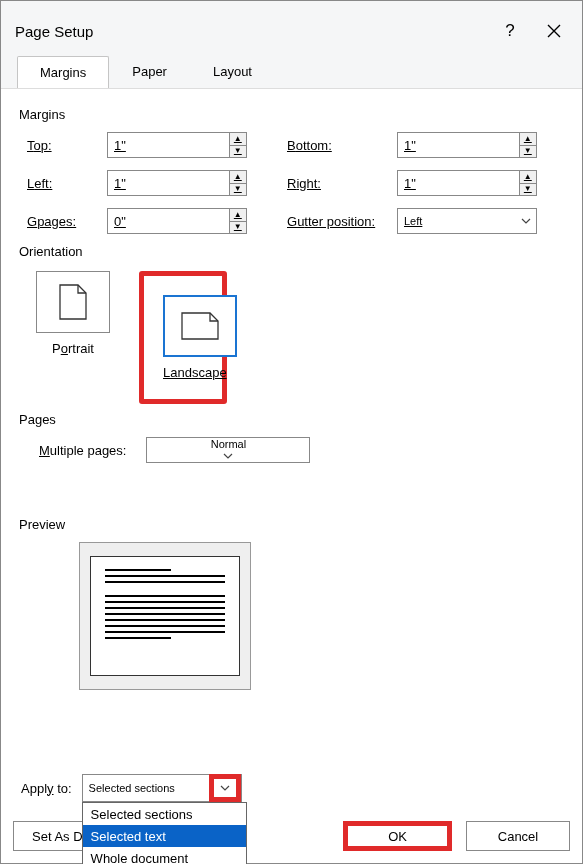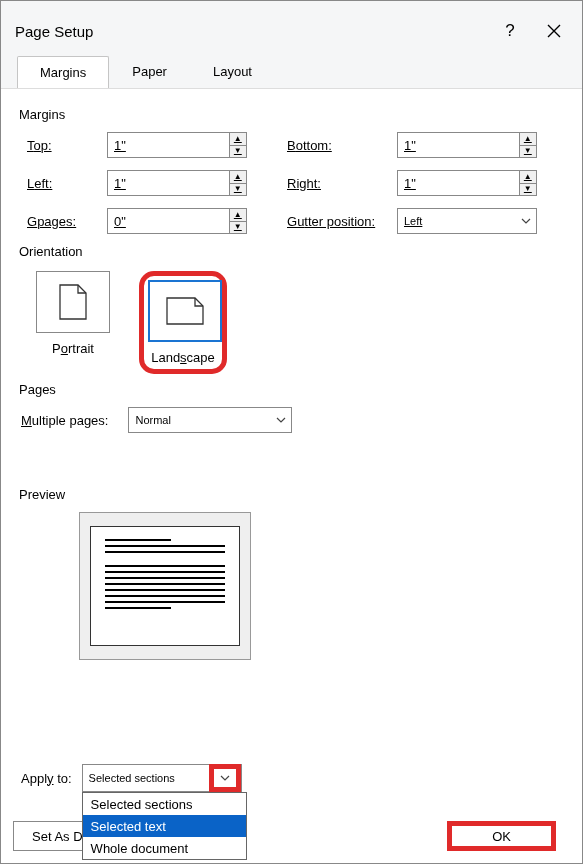--- a/index.html
+++ b/index.html
@@ -126,29 +126,29 @@
   .orientation-row { display:flex; gap: 22px; margin: 12px 0 8px 10px; }
   .orient-item { text-align:center; width: 88px; }
   .orient-box {
     width: 74px; height: 62px;
     border: 1px solid #888;
     display:flex;align-items:center;justify-content:center;
     margin: 0 auto 8px auto;
     background:#fff;
   }
   .orient-item.highlighted {
-    padding:4px; border:5px solid #e02a2a; border-radius:15px;
+    padding:19px; border:5px solid #e02a2a; border-radius:3px;text-decoration:underline;
   }
   .orient-item.highlighted .orient-box {
     border: 2px solid #1a74d2;
   }
   .orient-item .olabel { font-size:13px; }
 
-  .pages-row { display:flex; align-items:center; gap: 20px; margin-left:2px; margin-top:6px; }
-  .pages-row .select { width: 164px; }
+  .pages-row { display:flex; align-items:center; gap: 20px; margin-left:20px; margin-top:6px; }
+  .pages-row .select { width: 164px; flex-direction: column; }
 
   .preview-box {
     width: 172px; height: 148px;
     border:1px solid #999;
     background:#efefef;
     margin-left: 60px; margin-top:10px;
     padding: 10px;
     display:flex;align-items:center;justify-content:center;
   }
   .preview-page {
@@ -156,21 +156,21 @@
     background:#fff; border:1px solid #333;
     padding: 12px 14px;
     display:flex;flex-direction:column;gap:4px;
   }
   .preview-page .pline { height:2px; background:#000; }
   .preview-page .pline.half { width:55%; }
 
   .apply-row {
     position:absolute;
     left: 20px;
-    bottom: 71px;
+    bottom: 61px;
     display:flex; align-items:center; gap:10px;
   }
   .apply-row .combo-wrap { position:relative; }
   .apply-row .select { width:160px; height:28px; border:1px solid #888; }
   .apply-row .select .sarrow {
     width:22px; background:#fff;
   }
   .hl-red { border:5px solid #e02a2a; padding:0; display:inline-flex; }
   .dropdown-list {
     position:absolute; top:28px; left:0;
@@ -368,15 +368,16 @@
 
   <div class="bottom-buttons">
     <div class="btn" style="min-width:90px;">
         <span>Set As De</span>
         <span class="u">f</span>
         <span>a</span>
       </div>
     <div class="spacer"></div>
     <div class="btn ok-hl">OK</div>
     <div style="width:14px"></div>
+    <div class="btn">Cancel</div>
   </div>
 
 </div>
 
 </body></html>

